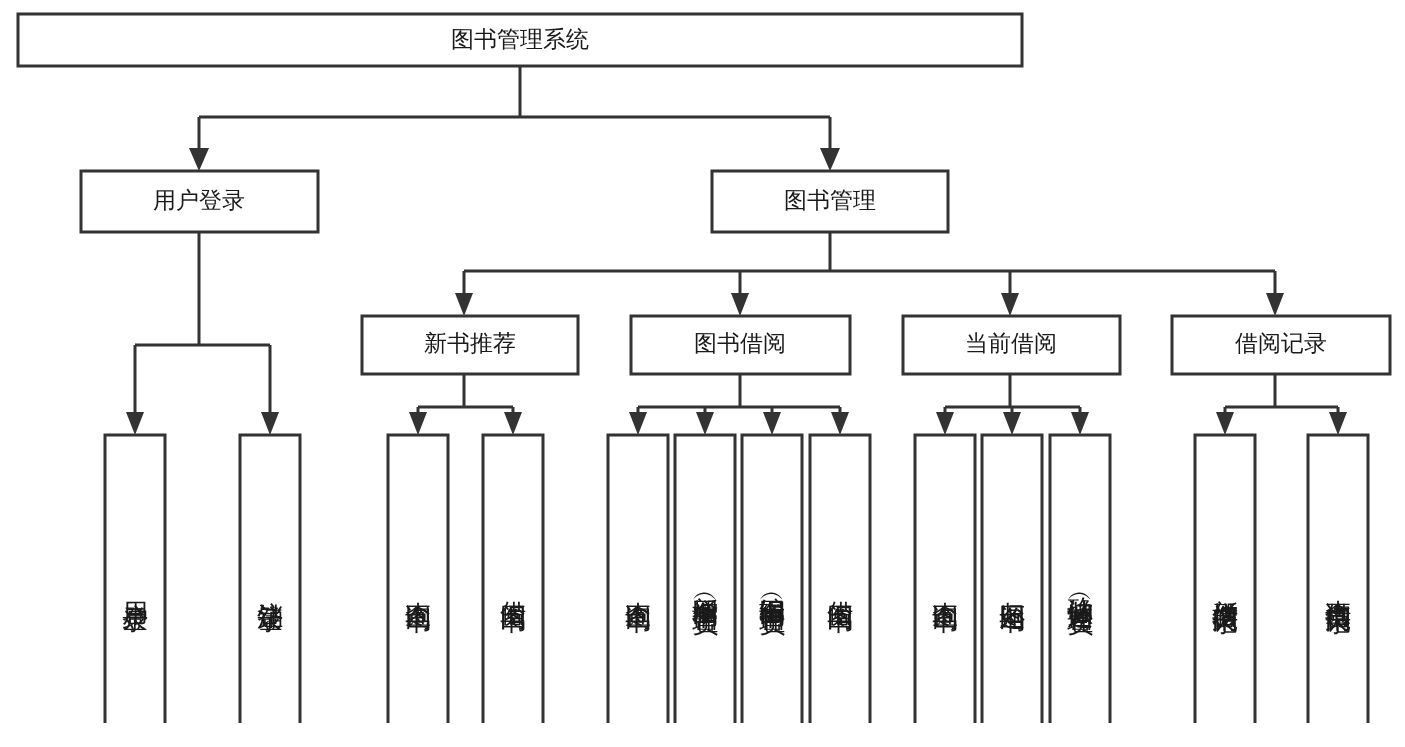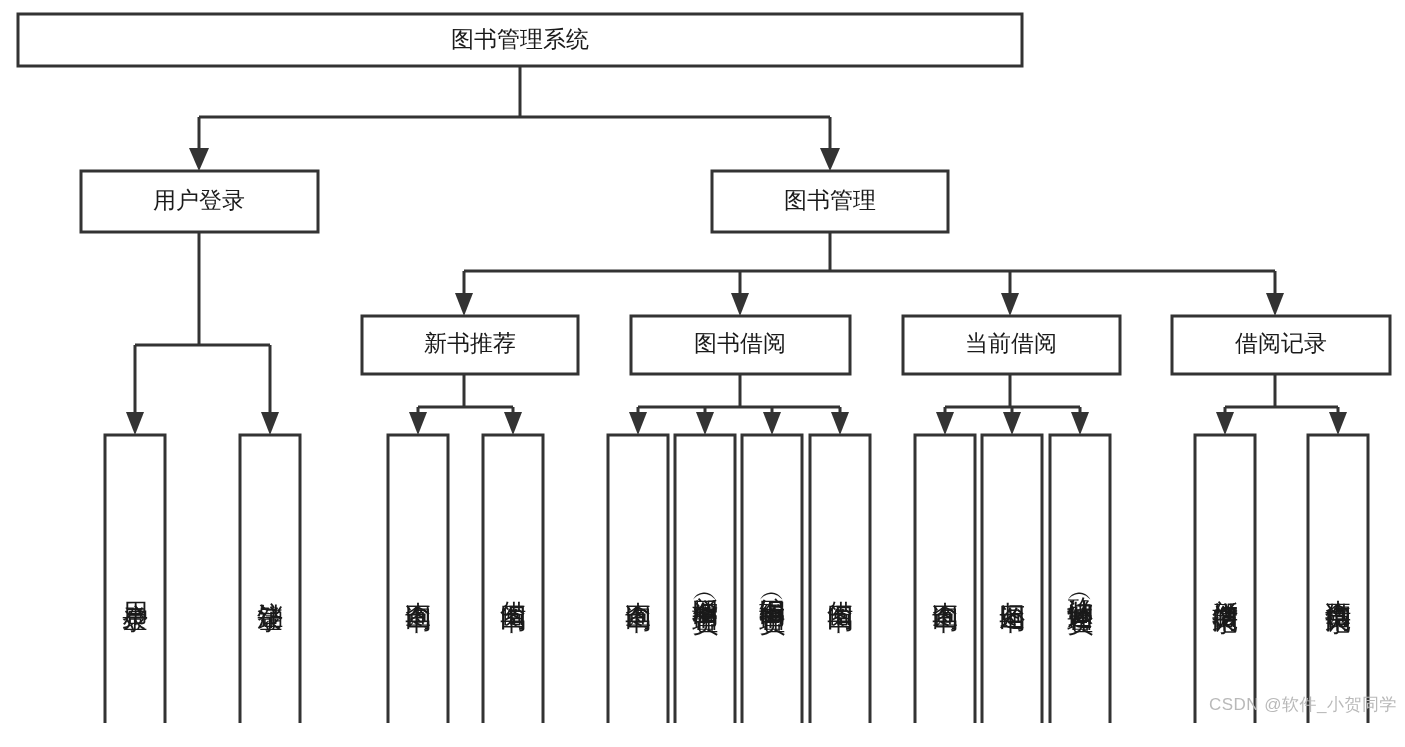--- a/index.html
+++ b/index.html
@@ -205,14 +205,13 @@
   <div class="node-label-v" style="left:608px; top:435px; width:60px; height:299px; display:flex; align-items:center; justify-content:center;">查询图书</div>
   <div class="node-label-v" style="left:675px; top:441px; width:60px; height:287px; display:flex; align-items:center; justify-content:center;">新增图书（管理员）</div>
   <div class="node-label-v" style="left:742px; top:441px; width:60px; height:287px; display:flex; align-items:center; justify-content:center;">编辑图书（管理员）</div>
   <div class="node-label-v" style="left:810px; top:435px; width:60px; height:299px; display:flex; align-items:center; justify-content:center;">借阅图书</div>
   <div class="node-label-v" style="left:915px; top:435px; width:60px; height:299px; display:flex; align-items:center; justify-content:center;">查询图书</div>
   <div class="node-label-v" style="left:982px; top:435px; width:60px; height:299px; display:flex; align-items:center; justify-content:center;">归还图书</div>
   <div class="node-label-v" style="left:1050px; top:441px; width:60px; height:287px; display:flex; align-items:center; justify-content:center;">确认归还（管理员）</div>
   <div class="node-label-v" style="left:1195px; top:435px; width:60px; height:299px; display:flex; align-items:center; justify-content:center;">新增借阅记录</div>
   <div class="node-label-v" style="left:1308px; top:435px; width:60px; height:299px; display:flex; align-items:center; justify-content:center;">查询借阅记录</div>
 
-  <div class="watermark">CSDN @软件_小贺同学</div>
 </div>
 
 </body></html>

